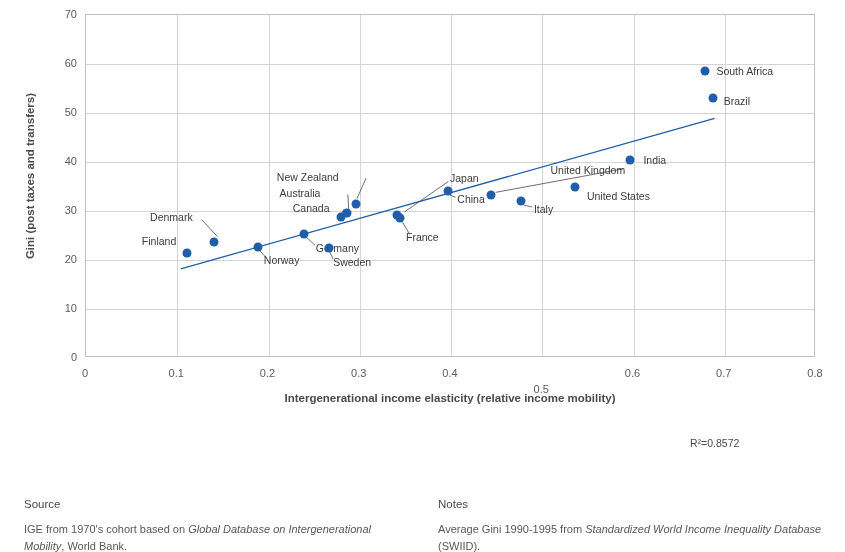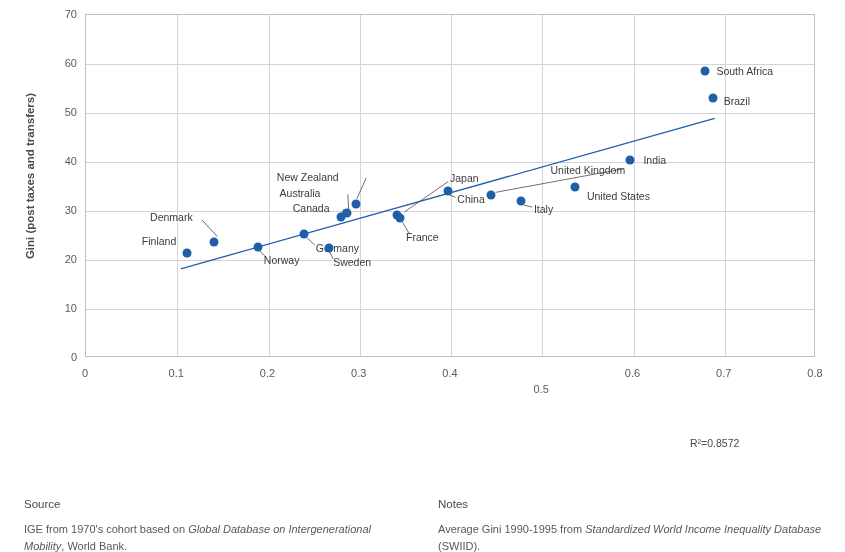--- a/index.html
+++ b/index.html
@@ -150,20 +150,21 @@
       <div class="gridline-h" style="top: 98px;"></div>
       <div class="gridline-h" style="top: 49px;"></div>
       <div class="gridline-v" style="left: 91.25px;"></div>
       <div class="gridline-v" style="left: 182.5px;"></div>
       <div class="gridline-v" style="left: 273.75px;"></div>
       <div class="gridline-v" style="left: 365px;"></div>
       <div class="gridline-v" style="left: 456.25px;"></div>
       <div class="gridline-v" style="left: 547.5px;"></div>
       <div class="gridline-v" style="left: 638.75px;"></div>
     </div>
+  <div class="axis-title-x">Intergenerational income elasticity (relative income mobility)</div>
   <svg class="overlay" id="overlay">
       <line x1="180.8125" y1="268.8" x2="714.625" y2="118.37" stroke="#1f5fa9" stroke-width="1.3"></line>
       <line x1="201.8" y1="219.79999999999998" x2="217.31249999999997" y2="236.46" stroke="#4a4a4a" stroke-width="0.8"></line>
       <line x1="265.675" y1="257.04" x2="260.2" y2="251.15999999999997" stroke="#4a4a4a" stroke-width="0.8"></line>
       <line x1="314.95" y1="245.27999999999997" x2="306.73749999999995" y2="237.44" stroke="#4a4a4a" stroke-width="0.8"></line>
       <line x1="333.20000000000005" y1="259" x2="329.55" y2="251.64999999999998" stroke="#4a4a4a" stroke-width="0.8"></line>
       <line x1="344.1499999999999" y1="209.02" x2="341.4125" y2="213.42999999999998" stroke="#4a4a4a" stroke-width="0.8"></line>
       <line x1="347.79999999999995" y1="194.32" x2="348.7125" y2="209.02" stroke="#4a4a4a" stroke-width="0.8"></line>
       <line x1="366.04999999999995" y1="178.14999999999998" x2="356.92499999999995" y2="198.73000000000002" stroke="#4a4a4a" stroke-width="0.8"></line>
       <line x1="409.84999999999997" y1="234.5" x2="402.54999999999995" y2="222.25" stroke="#4a4a4a" stroke-width="0.8"></line>

